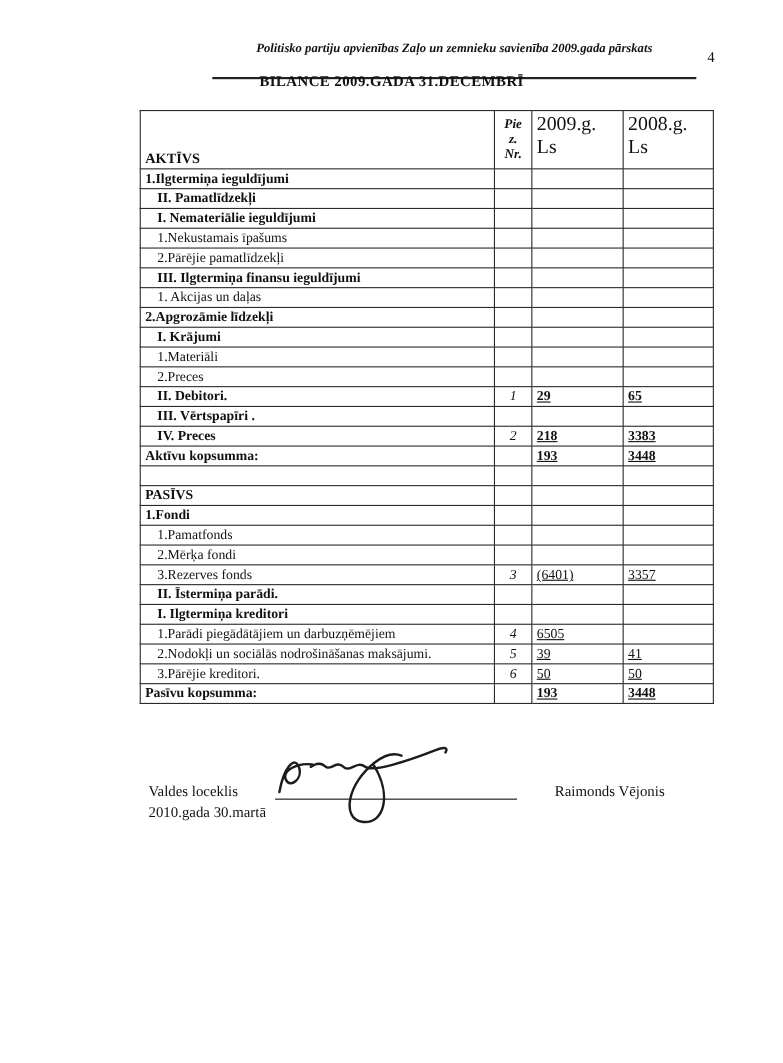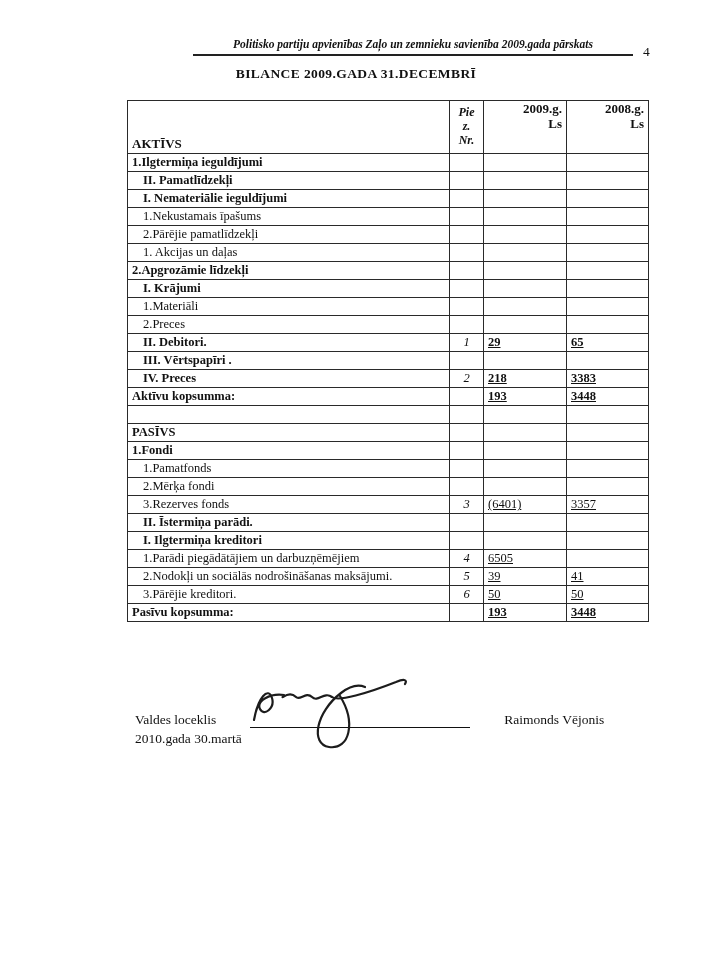--- a/index.html
+++ b/index.html
@@ -5,21 +5,21 @@
   html,body { margin:0; padding:0; background:#e9e9e9; }
   .page {
     position:relative; width:712px; height:966px; margin:0 auto;
     background:#ffffff; font-family:"Liberation Serif", serif; color:#111;
     overflow:hidden;
   }
   
   .doc-header {
     position:absolute; top:38px; left:193px; width:440px;
     text-align:center; font-style:italic; font-weight:bold; font-size:11.5px;
-    border-bottom:2px solid #222; padding-bottom:4px;
+    border-bottom:2px solid #222; padding-bottom:20px;
   }
   .page-number {
     position:absolute; top:44px; left:643px; font-size:13.5px;
   }
   .doc-title {
     position:absolute; top:66px; left:0; width:100%;
     text-align:center; font-weight:bold; font-size:13.5px; letter-spacing:0.4px;
   }
   
   table.balance {
@@ -34,34 +34,34 @@
   table.balance thead th { height:50px; }
   th.aktivs-h {
     text-align:left; vertical-align:bottom; font-weight:bold;
     font-size:13px; padding-bottom:4px; padding-left:6px;
   }
   th.note-h {
     font-style:italic; font-weight:bold; text-align:center;
     vertical-align:middle; font-size:12px;
   }
   th.year-h {
-    font-weight:bold; text-align:right; vertical-align:top;
-    padding-top:4px; font-size:13px;
+    font-weight:normal; text-align:left; vertical-align:top;
+    padding-top:4px; font-size:18px;
   }
   th .hline { display:block; }
   td.label-cell { text-align:left;margin-left:20px; }
   td.label-cell.indent { padding-left:15px; }
   td.bold { font-weight:bold; }
   td.note-cell { text-align:center; font-style:italic; }
   td.val-cell { text-align:left;text-decoration:underline; }
   
   .footer {
     position:absolute; top:712px; left:135px; width:480px; font-size:13.5px;
   }
-  .sig-row { display:flex; align-items:flex-end;gap:32px; }
+  .sig-row { display:flex; align-items:flex-start;gap:32px; }
   .sign-line {
     display:inline-block; width:220px; border-bottom:1.2px solid #111;
     height:14px; margin:0 2px;
   }
   .footer-date { margin-top:3px; }
   .signature-svg {
     position:absolute; top:660px; left:246px; width:168px; height:96px;
     pointer-events:none;
   }
   .signature-svg path {
@@ -128,20 +128,26 @@
           <td class="val-cell"></td>
           <td class="val-cell"></td>
         </tr>
         <tr>
           <td class="label-cell indent">2.Pārējie pamatlīdzekļi</td>
           <td class="note-cell"></td>
           <td class="val-cell"></td>
           <td class="val-cell"></td>
         </tr>
         <tr>
+          <td class="label-cell bold indent">III. Ilgtermiņa finansu ieguldījumi</td>
+          <td class="note-cell"></td>
+          <td class="val-cell bold"></td>
+          <td class="val-cell bold"></td>
+        </tr>
+        <tr>
           <td class="label-cell indent">1. Akcijas un daļas</td>
           <td class="note-cell"></td>
           <td class="val-cell"></td>
           <td class="val-cell"></td>
         </tr>
         <tr>
           <td class="label-cell bold">2.Apgrozāmie līdzekļi</td>
           <td class="note-cell"></td>
           <td class="val-cell bold"></td>
           <td class="val-cell bold"></td>

